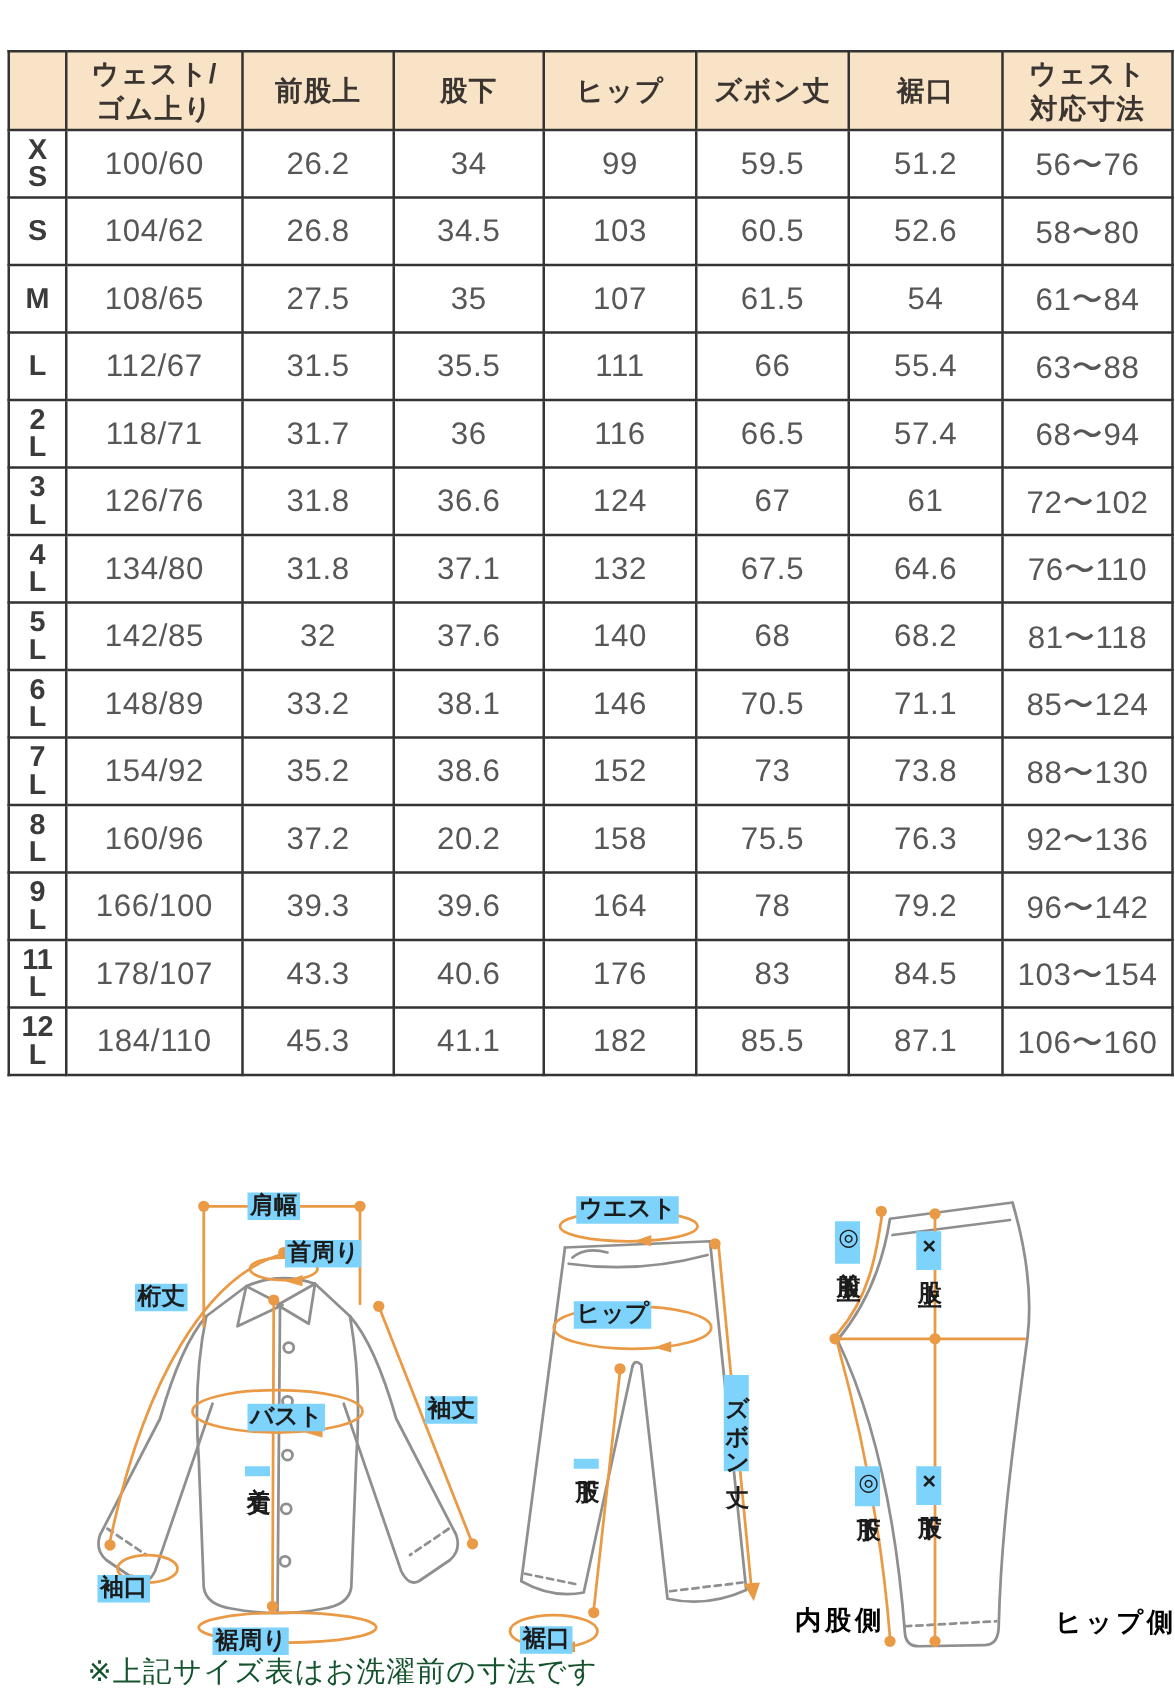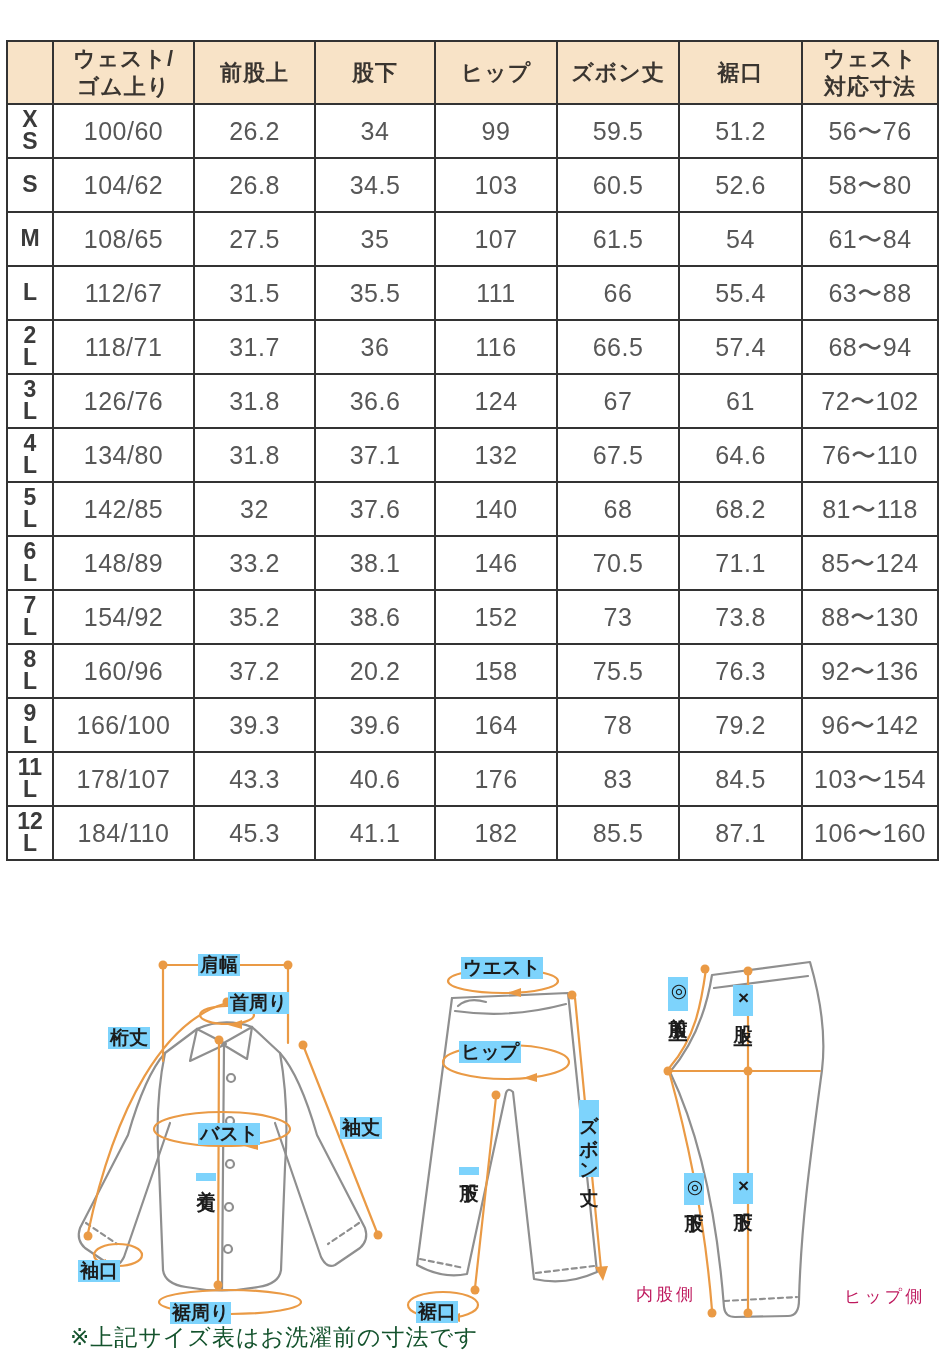--- a/index.html
+++ b/index.html
@@ -33,21 +33,21 @@
   .diagrams svg{position:absolute;left:0;top:0;}
   .dlabel{
     position:absolute;font-size:19px;font-weight:700;color:#1c1c1c;
     background:#7dd3fc;line-height:1.05;padding:1px 2px;white-space:nowrap;
   }
   .dlabel.vert{
     writing-mode:vertical-rl;text-orientation:upright;letter-spacing:2px;
     padding:2px 0;
   }
   .dlabel.gray{
-    color:#be185d;font-weight:400;font-size:17px;letter-spacing:3px;background:transparent;
+    color:#000000;font-weight:700;font-size:21px;letter-spacing:3px;background:transparent;
   }
   
   .note{
     position:absolute;left:70px;top:1322px;font-size:23px;font-weight:400;
     color:#14532d;letter-spacing:1px;
   }
 </style>
 </head>
 <body>
 

